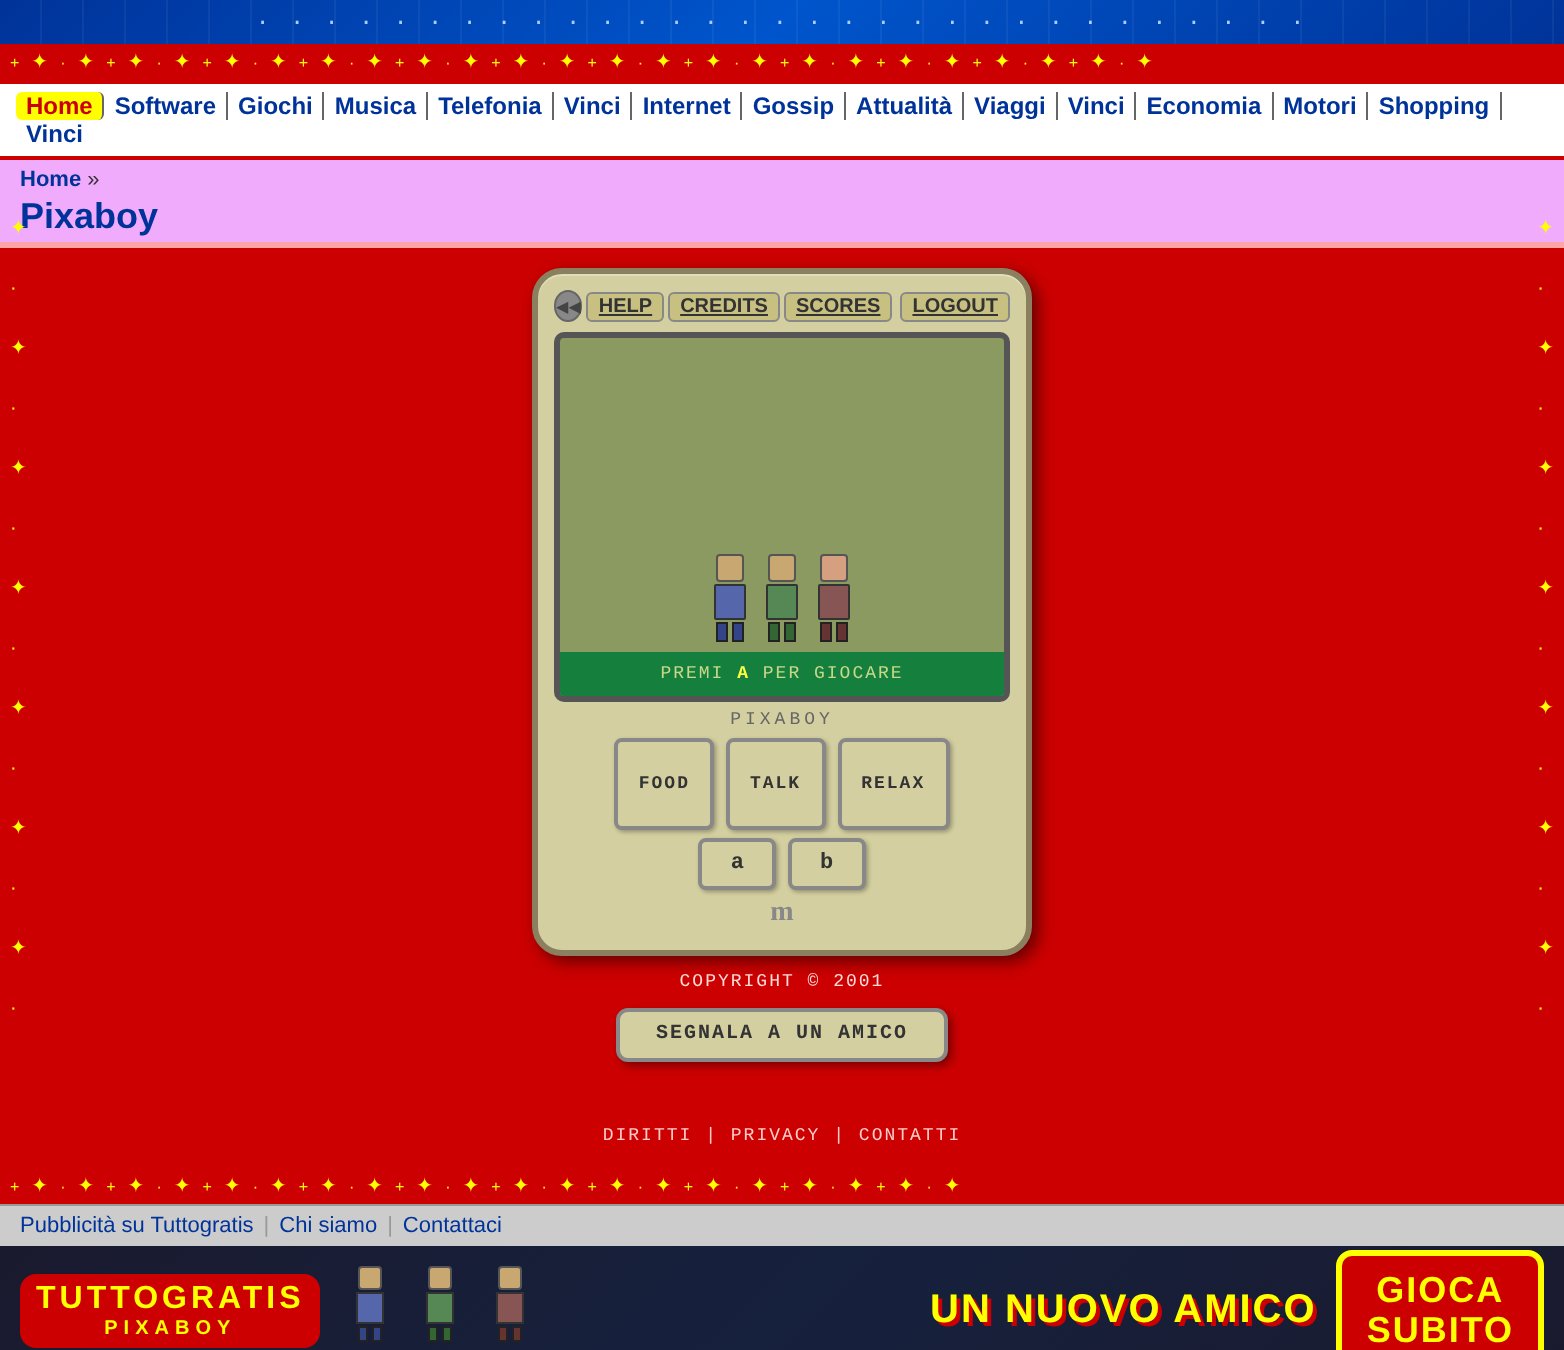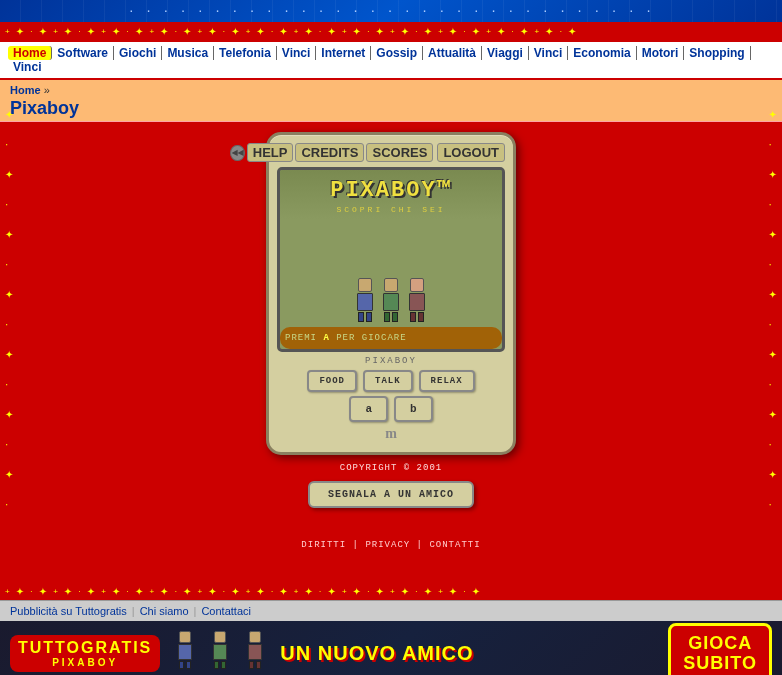--- a/index.html
+++ b/index.html
@@ -73,23 +73,23 @@
     }
     .nav-item:last-child { border-right: none; }
     .nav-item.active {
       color: #cc0000;
       background: #ffff00;
       border-radius: 3px;
     }
 
     
     #breadcrumb-area {
-      background: #fdba74;
+      background: #f0abfc;
       padding: 4px 10px 2px 10px;
-      border-bottom: 1px solid #fca5a5;
+      border-bottom: 3px solid #fca5a5;
     }
     #breadcrumb {
       font-size: 11px;
       color: #333;
     }
     #page-title {
       font-size: 18px;
       font-weight: bold;
       color: #003399;
       margin-top: 2px;
@@ -131,28 +131,29 @@
       border-radius: 50%;
       border: 1px solid #666;
       display: flex;
       align-items: center;
       justify-content: center;
       font-size: 8px;
       color: #444;
       cursor: pointer;
     }
     .device-btn-small {
-      font-size: 13px;
+      font-size: 10px;
       color: #333;
       background: #c8c080;
       border: 1px solid #888;
       padding: 1px 5px;
       border-radius: 3px;
       cursor: pointer;
       font-weight: bold;
+      text-decoration: underline;
     }
 
     
     #game-screen {
       width: 100%;
       height: 185px;
       background: #8a9a60;
       border: 3px solid #555;
       border-radius: 5px;
       overflow: hidden;
@@ -228,25 +229,24 @@
       border: 1px solid #222;
     }
     .pixel-char.char2 .body { background: #558855; }
     .pixel-char.char2 .legs .leg { background: #336633; }
     .pixel-char.char3 .body { background: #885555; }
     .pixel-char.char3 .legs .leg { background: #663333; }
     .pixel-char.char3 .head { background: #d4a080; }
 
     
     #screen-prompt-area {
-      background: #a16207;
+      background: #15803d;
       width: 100%;
       padding: 6px 5px;
-      text-align: left;
-      border-radius: 10px;
+      text-align: center;
     }
     #screen-prompt {
       font-size: 9px;
       color: #c8d888;
       font-family: 'Courier New', monospace;
       letter-spacing: 1px;
       text-transform: uppercase;
     }
     #screen-prompt span.highlight {
       color: #ffff44;
@@ -267,21 +267,21 @@
     .btn-row {
       display: flex;
       justify-content: center;
       gap: 6px;
       margin: 4px 0;
     }
     .game-btn {
       background: #d4cfa0;
       border: 2px solid #888;
       border-radius: 4px;
-      padding: 4px 10px;
+      padding: 16px 10px;
       font-size: 9px;
       font-family: 'Courier New', monospace;
       font-weight: bold;
       color: #333;
       cursor: pointer;
       text-transform: uppercase;
       letter-spacing: 1px;
       box-shadow: 1px 1px 2px rgba(0,0,0,0.3);
     }
     .game-btn-ab {
@@ -411,21 +411,21 @@
     .ad-char .h { width: 12px; height: 12px; background: #c8a870; border: 1px solid #555; border-radius: 2px; }
     .ad-char .b { width: 14px; height: 16px; background: #5566aa; border: 1px solid #333; }
     .ad-char .l { display: flex; gap: 2px; }
     .ad-char .l span { width: 5px; height: 8px; background: #334488; border: 1px solid #222; }
     .ad-char.c2 .b { background: #558855; }
     .ad-char.c2 .l span { background: #336633; }
     .ad-char.c3 .b { background: #885555; }
     .ad-char.c3 .l span { background: #663333; }
     #ad-text {
       flex: 1;
-      text-align: left;
+      text-align: right;
     }
     #ad-text-main {
       font-size: 20px;
       font-weight: 900;
       color: #ffff00;
       font-family: Impact, sans-serif;
       letter-spacing: 1px;
       text-shadow: 2px 2px 0 #cc0000;
     }
     #ad-text-sub {
@@ -550,24 +550,20 @@
     <div id="device-top-bar">
       <div class="device-speaker">◀◀</div>
       <button class="device-btn-small">HELP</button>
       <button class="device-btn-small">CREDITS</button>
       <button class="device-btn-small">SCORES</button>
       <span style="flex:1;"></span>
       <button class="device-btn-small">LOGOUT</button>
     </div>
 
     <div id="game-screen">
-      <div id="screen-title-area">
-        <div id="screen-title">PIXABOY™</div>
-        <div id="screen-subtitle">SCOPRI CHI SEI</div>
-      </div>
 
       <div id="characters-area">
         <div class="pixel-char">
           <div class="head"></div>
           <div class="body"></div>
           <div class="legs">
             <div class="leg"></div>
             <div class="leg"></div>
           </div>
         </div>

